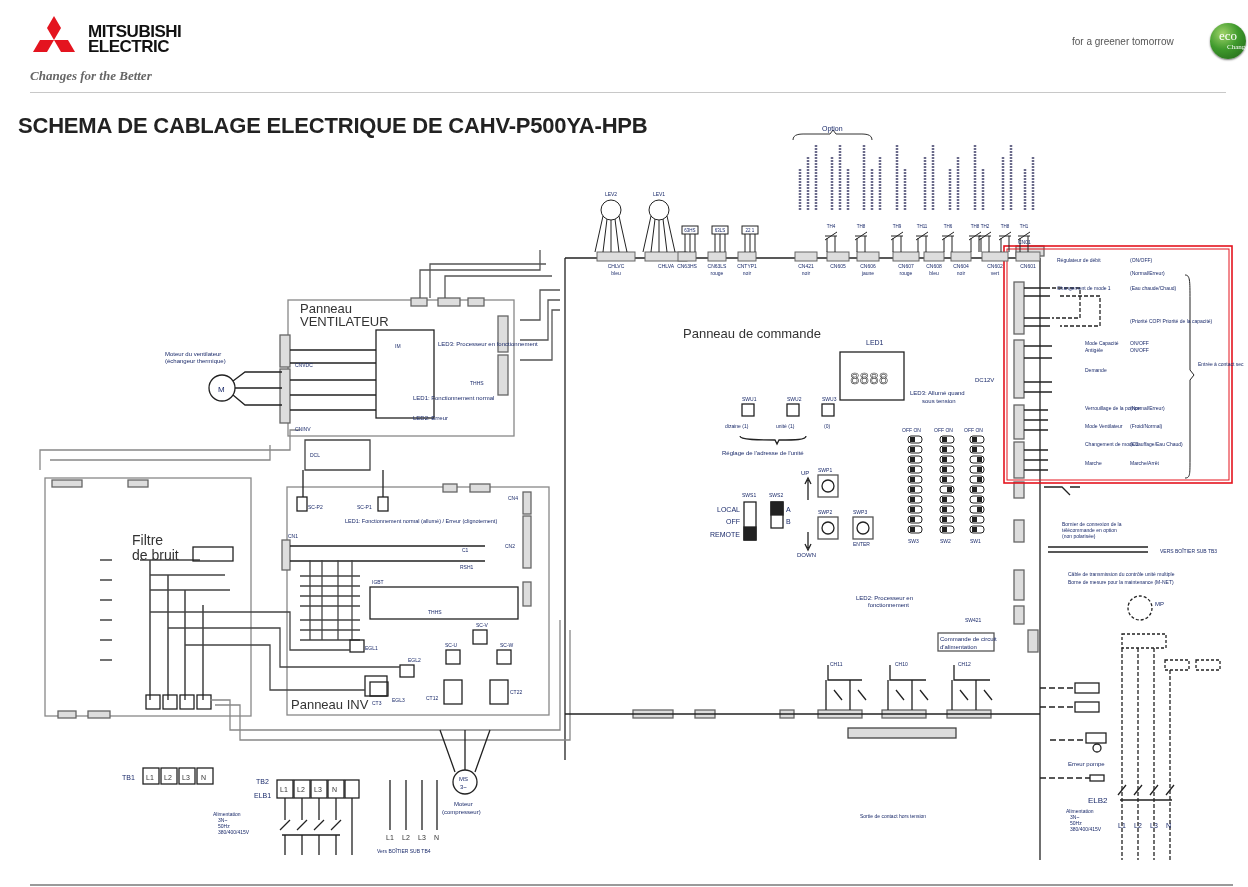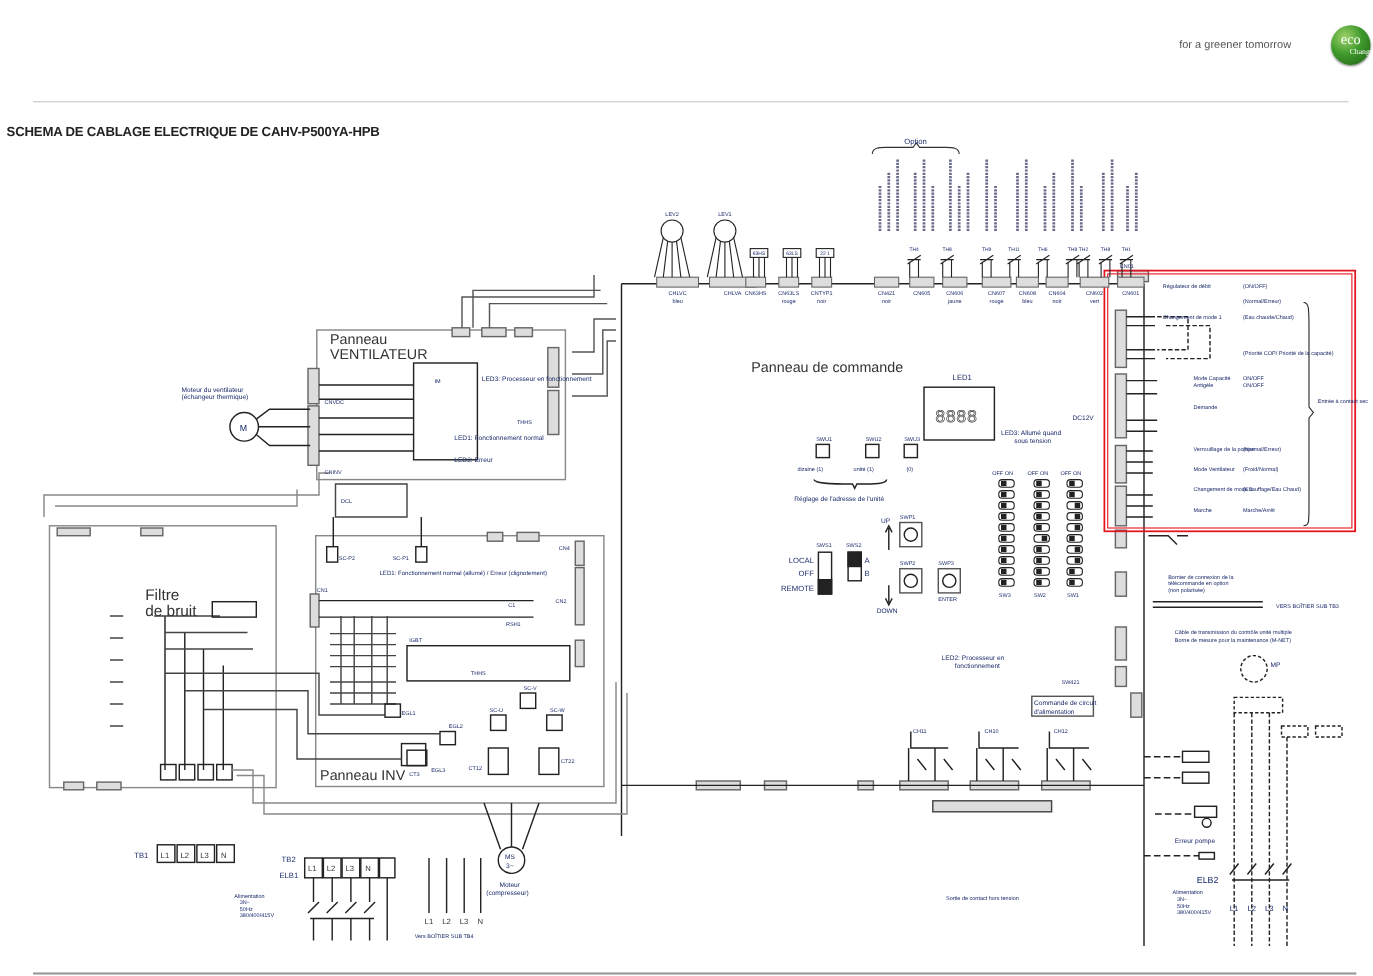--- a/index.html
+++ b/index.html
@@ -8,29 +8,41 @@
   .logo { position: absolute; left: 30px; top: 14px; width: 170px; height: 70px; }
   .logo-mark { position: absolute; left: 0; top: 0; width: 48px; height: 48px; }
   .brand { position: absolute; left: 58px; top: 10px; font-family: "Liberation Sans", sans-serif; font-weight: bold; font-size: 17px; line-height: 15px; letter-spacing: -0.5px; color: #111; }
   .tagline { position: absolute; left: 0; top: 54px; font-family: "Liberation Serif", serif; font-style: italic; font-weight: bold; font-size: 13px; color: #666; white-space: nowrap; }
   .main-title { position: absolute; left: 224px; top: 18px; font-size: 36px; color: #e4141f; font-family: "Liberation Sans", sans-serif; white-space: nowrap; }
   .eco-slogan { position: absolute; left: 1072px; top: 36px; font-size: 10px; font-weight: normal; color: #555; white-space: nowrap; }
   .eco-badge { position: absolute; left: 1186px; top: 23px; width: 36px; height: 36px; border-radius: 50%; background: radial-gradient(circle at 35% 30%, #9fd36a 0%, #3f9a2c 45%, #1f5f17 100%); box-shadow: 0 1px 2px #777; margin-left: 24px; }
   .eco-badge span { position: absolute; left: 3px; top: 8px; width: 30px; text-align: center; font-family: "Liberation Serif", serif; font-size: 10px; line-height: 9px; color: #fff; }
   .hr-top { position: absolute; left: 30px; top: 92px; width: 1196px; height: 1px; background: #c8c8c8; }
   .hr-bottom { position: absolute; left: 30px; top: 884px; width: 1203px; height: 2px; background: #9a9a9a; }
-  .subtitle { position: absolute; left: 6px; top: 113px; font-weight: bold; font-size: 12px; color: #222; white-space: nowrap; letter-spacing: -0.2px; }
+  .subtitle { position: absolute; left: 18px; top: 113px; font-weight: bold; font-size: 22px; color: #222; white-space: nowrap; letter-spacing: -0.2px; }
   svg#diagram { position: absolute; left: 0; top: 0; }
   .lbl { font-family: "Liberation Sans", sans-serif; fill: #1a2a6a; }
   .blbl { font-family: "Liberation Sans", sans-serif; fill: #333; }
 </style>
 </head>
 <body>
 
 <div class="header">
+  <div class="logo">
+    <svg class="logo-mark" viewBox="0 0 48 48">
+      <polygon points="24,2 31,14 24,26 17,14" fill="#e4141f"></polygon>
+      <polygon points="24,26 17,38 3,38 10,26" fill="#e4141f"></polygon>
+      <polygon points="24,26 38,26 45,38 31,38" fill="#e4141f"></polygon>
+    </svg>
+    <div class="brand">
+      <div>MITSUBISHI</div>
+      <div>ELECTRIC</div>
+    </div>
+    <div class="tagline">Changes for the Better</div>
+  </div>
   <div class="eco-slogan">for a greener tomorrow</div>
   <div class="eco-badge">
     <span><span style="position:static;font-size:13px;">eco</span><br><span style="position:static;font-size:7px;padding-left:14px;">Changes</span></span>
   </div>
 </div>
 <div class="hr-top"></div>
 <div class="subtitle">SCHEMA DE CABLAGE ELECTRIQUE DE CAHV-P500YA-HPB</div>
 
 <svg id="diagram" width="1248" height="887" viewBox="0 0 1248 887">
   <g fill="none" stroke="#222" stroke-width="1.3">

